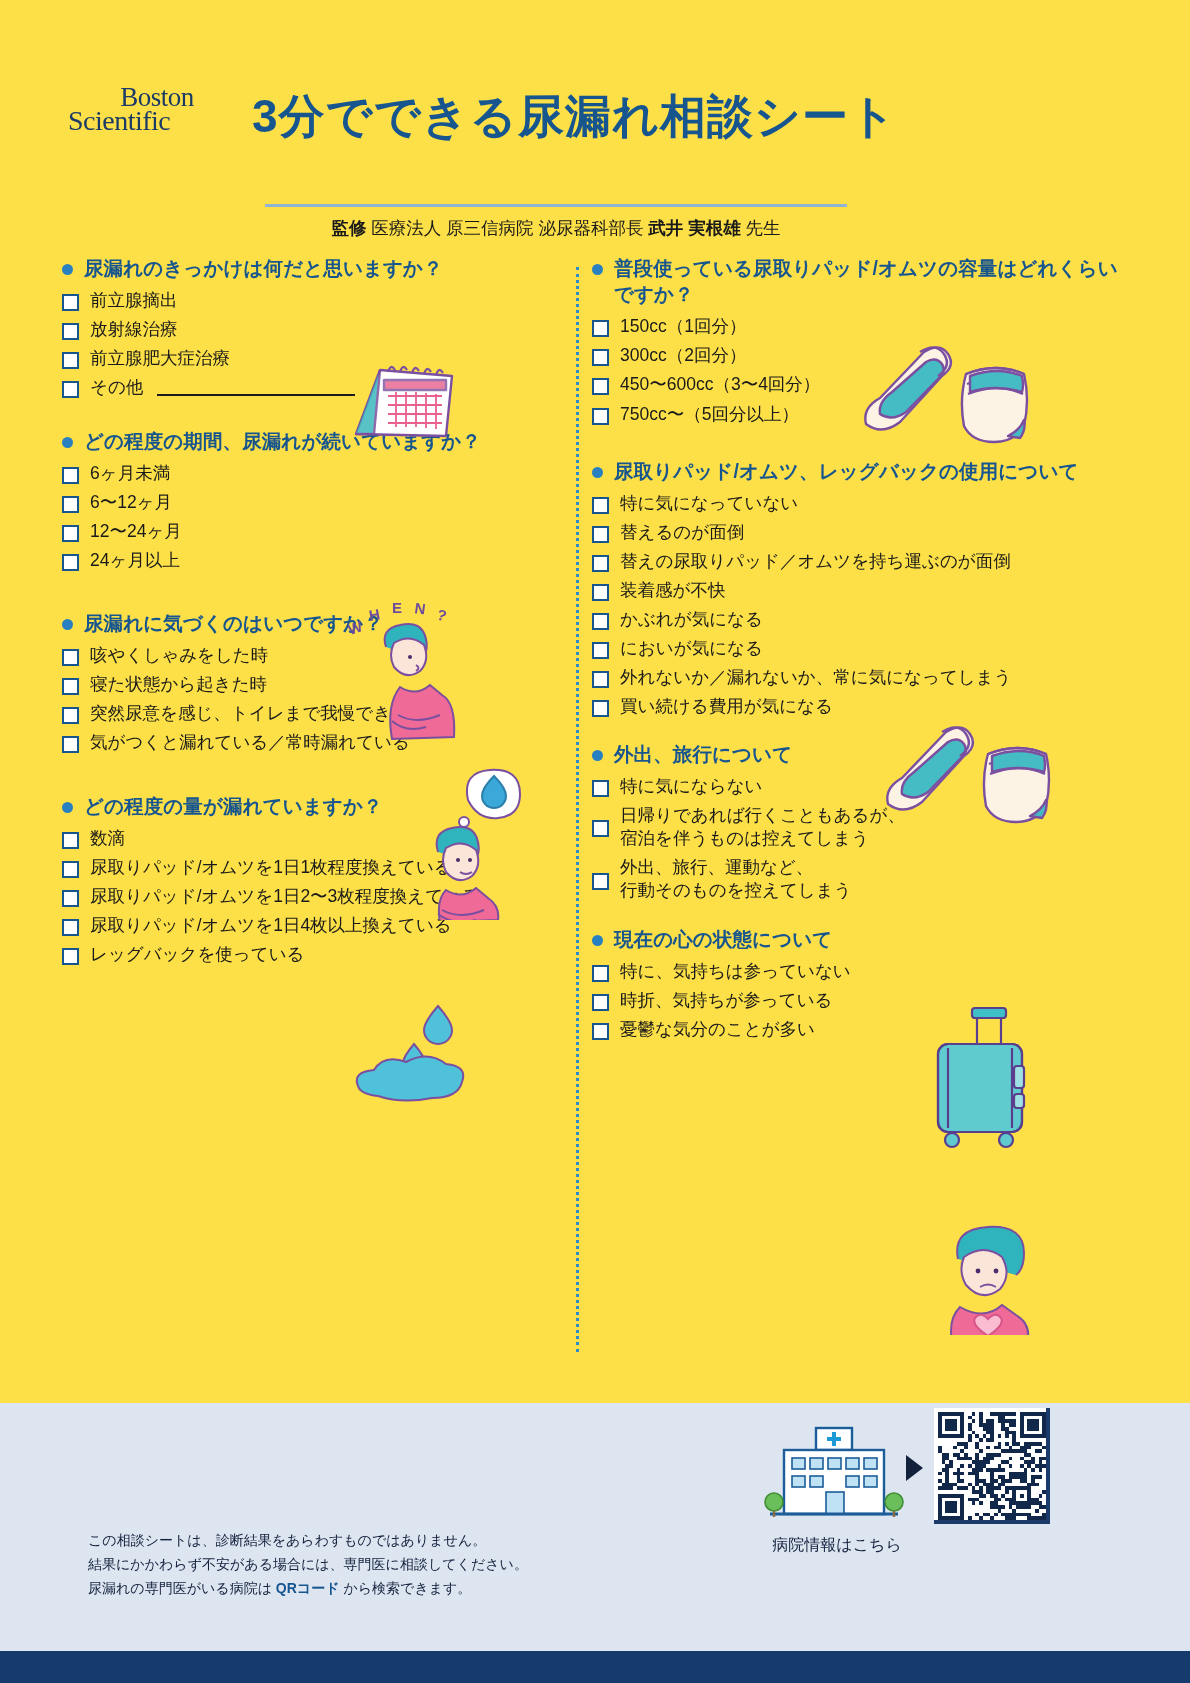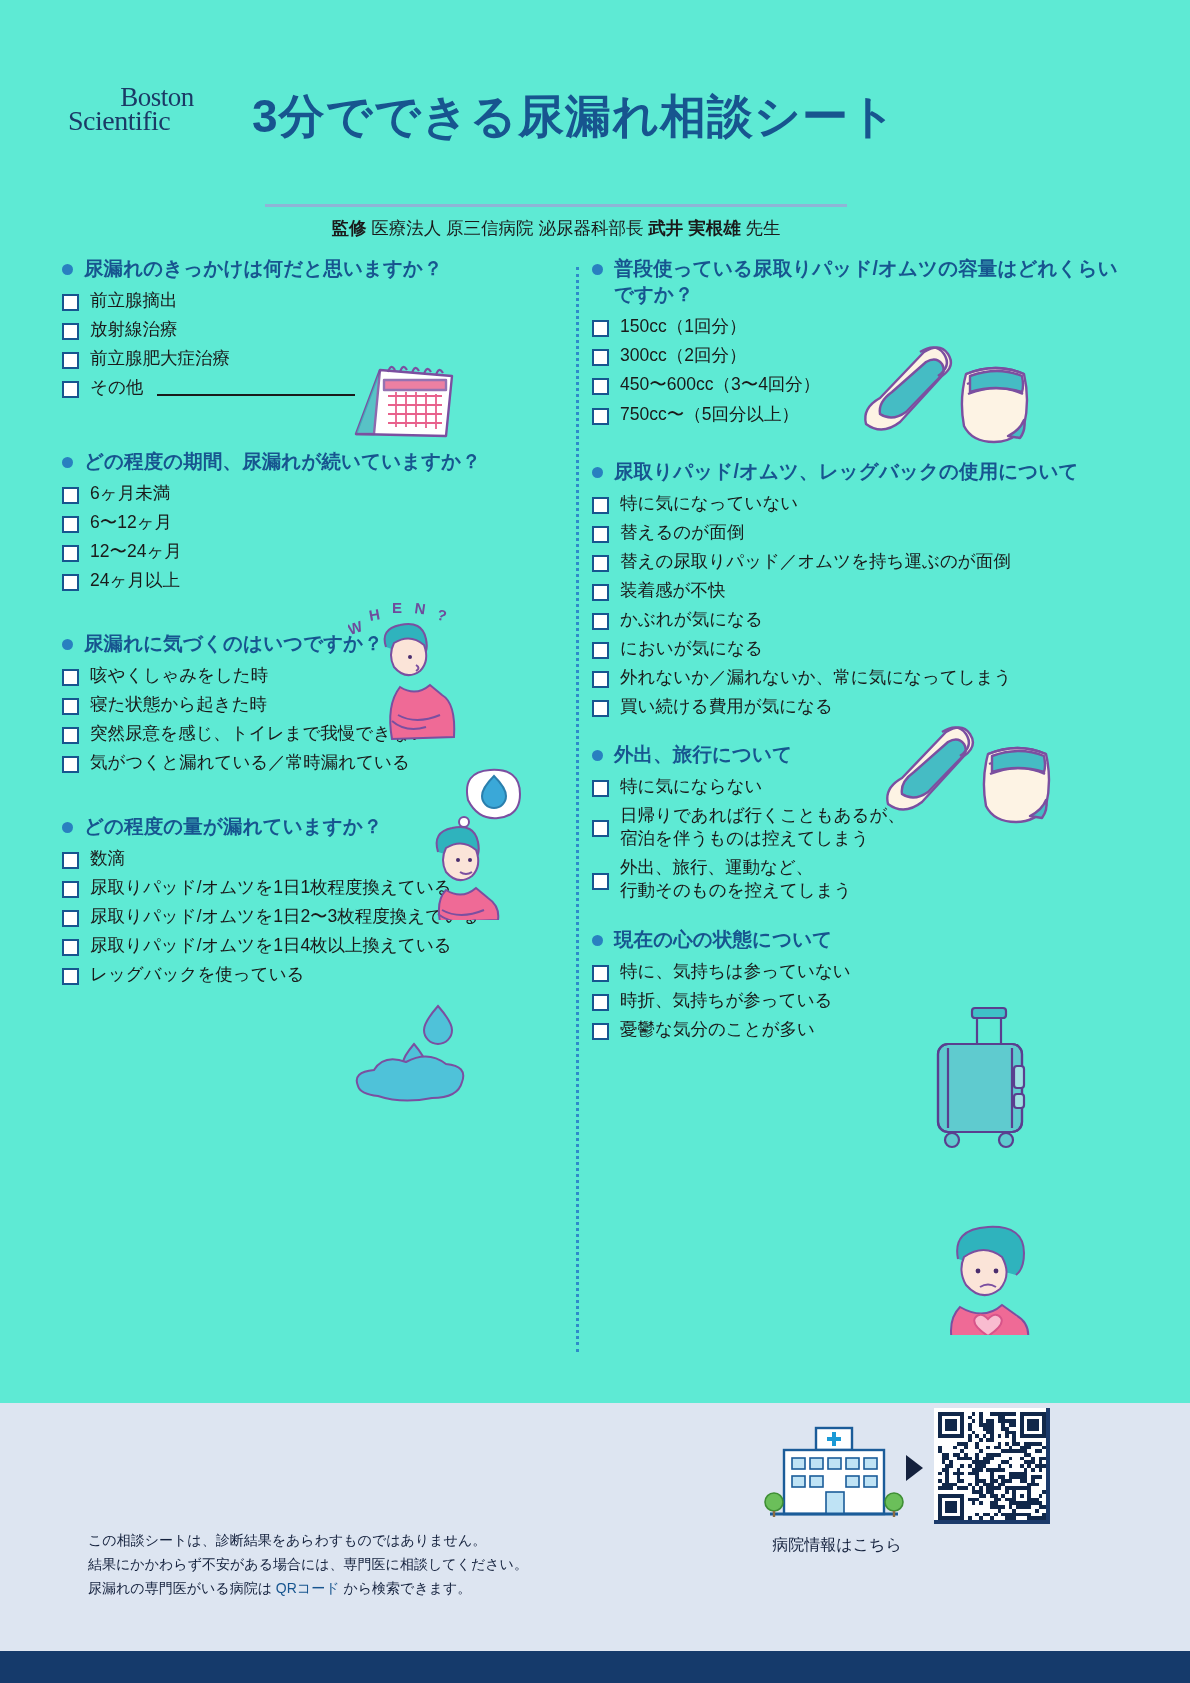--- a/index.html
+++ b/index.html
@@ -9,21 +9,21 @@
     width: 1190px;
     height: 1683px;
     background: #ffffff;
     font-family: "Liberation Sans", "DejaVu Sans", sans-serif;
   }
 
   .page {
     position: relative;
     width: 1190px;
     height: 1683px;
-    background: #5eead4;
+    background: #fde047;
     overflow: hidden;
   }
 
   
   .header {
     position: absolute;
     left: 0; top: 0;
     width: 1190px;
     height: 232px;
   }
@@ -182,21 +182,21 @@
   .footer-text {
     position: absolute;
     left: 88px; top: 1528px;
     font-size: 14px;
     line-height: 1.72;
     color: #14213d;
     white-space: nowrap;
   }
   .footer-text .qr-em {
     color: #17558f;
-    font-weight: normal;
+    font-weight: bold;
   }
 
   .hospital-wrap {
     position: absolute;
     left: 758px; top: 1418px;
     width: 152px;
     height: 120px;
   }
   .hospital-caption {
     position: absolute;
@@ -245,21 +245,21 @@
       <span class="bold">監修</span><span>&nbsp;</span><span>医療法人 原三信病院 泌尿器科部長</span><span>&nbsp;</span><span class="bold">武井 実根雄</span><span>&nbsp;</span><span>先生</span>
     </div>
     <div class="supervisor-underline"></div>
   </div>
 
   <div class="columns">
 
     <div class="divider"></div>
 
     <div class="col-left" id="col-left">
-        <div class="qblock" style="margin-bottom: 48px;">
+        <div class="qblock" style="margin-bottom: 28px;">
           <div class="qhead">
             <span class="dot"></span>
             <span class="qtext">尿漏れのきっかけは何だと思いますか？</span>
           </div>
           <div class="opts">
             <div class="opt"><span class="box"></span><span class="otext">前立腺摘出</span></div>
             <div class="opt"><span class="box"></span><span class="otext">放射線治療</span></div>
             <div class="opt"><span class="box"></span><span class="otext">前立腺肥大症治療</span></div>
             <div class="opt"><span class="box"></span><span class="otext" style="flex: 0 0 auto;">その他</span><span class="opt-line"></span></div>
           </div>

